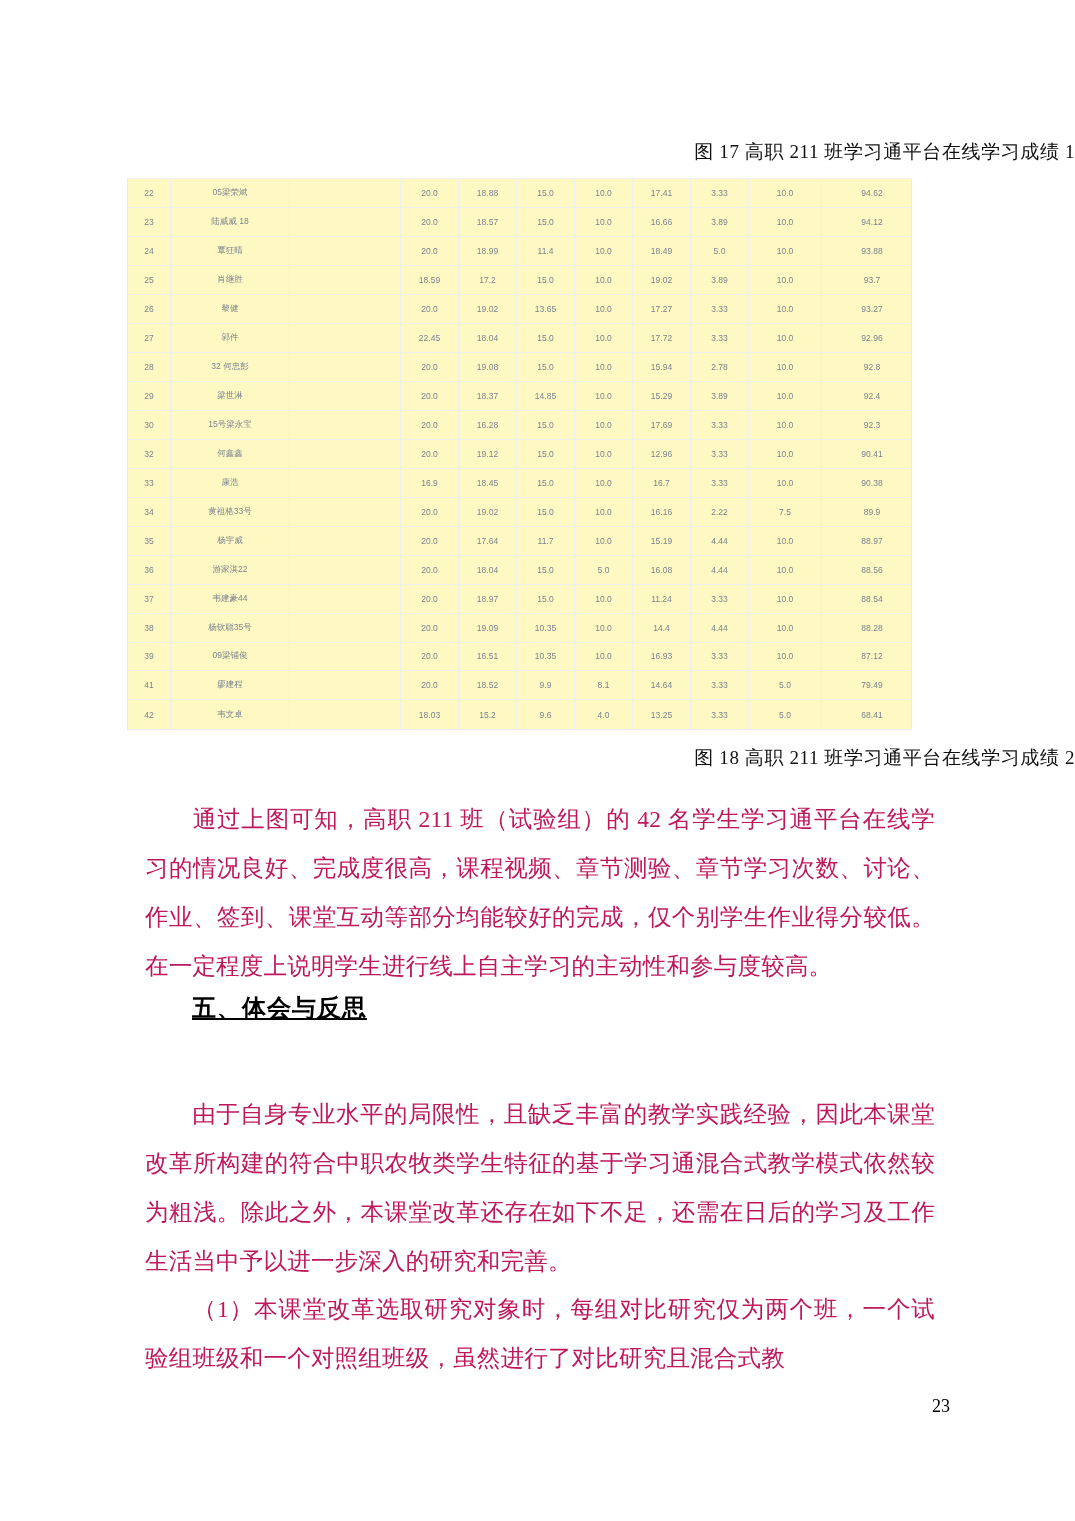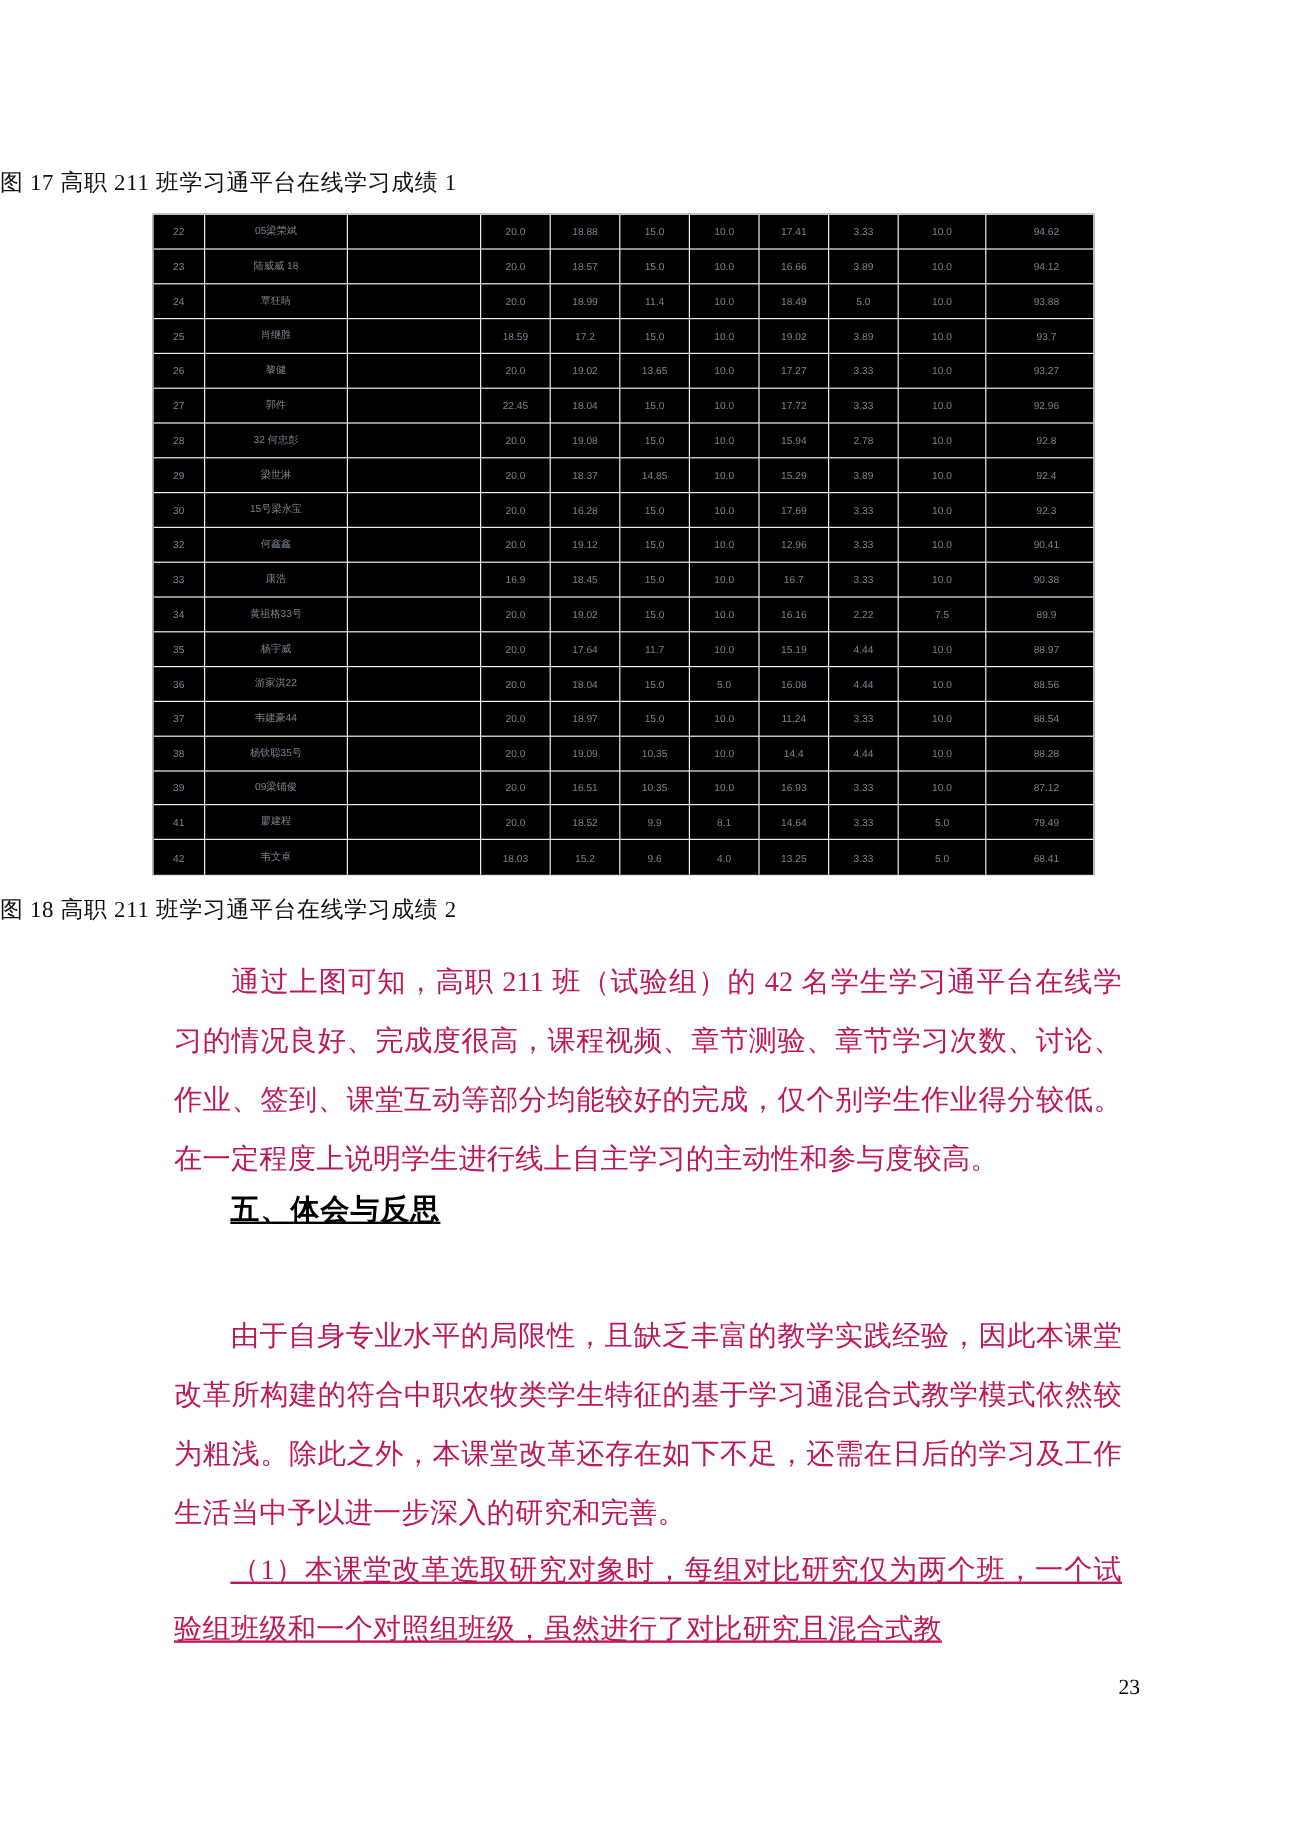--- a/index.html
+++ b/index.html
@@ -22,38 +22,38 @@
     width: 1075px;
     height: 1521px;
     box-sizing: border-box;
   }
 
   
   .fig-caption {
     position: absolute;
     left: 0;
     width: 1075px;
-    text-align: left;
+    text-align: right;
     font-size: 19px;
     letter-spacing: 0.6px;
     color: #111;
     font-family: "Liberation Serif", "DejaVu Serif", serif;
     white-space: nowrap;
   }
   #cap17 { top: 139px; }
   #cap18 { top: 745px; }
 
   
   .table-shot {
     position: absolute;
     left: 127px;
     top: 178px;
     width: 785px;
     height: 552px;
-    background: #000000;
+    background: #fef9c3;
     border: 1px solid #e9ecef;
     border-top: 1px solid #f0f2f4;
     box-sizing: border-box;
     overflow: hidden;
   }
   table.grades {
     width: 100%;
     height: 100%;
     border-collapse: collapse;
     table-layout: fixed;
@@ -103,21 +103,21 @@
     position: absolute;
     left: 192px;
     top: 992px;
     font-size: 24px;
     font-weight: bold;
     letter-spacing: 1px;
     font-family: "Liberation Serif", "DejaVu Serif", serif;
     text-decoration: underline;
   }
   #para2 { top: 1090px; }
-  #para3 { top: 1285px; text-decoration: underline; }
+  #para3 { top: 1285px; }
 
   #page-number {
     position: absolute;
     right: 125px;
     top: 1396px;
     font-size: 18px;
     color: #000;
     font-family: "Liberation Serif", "DejaVu Serif", serif;
   }
 </style>

